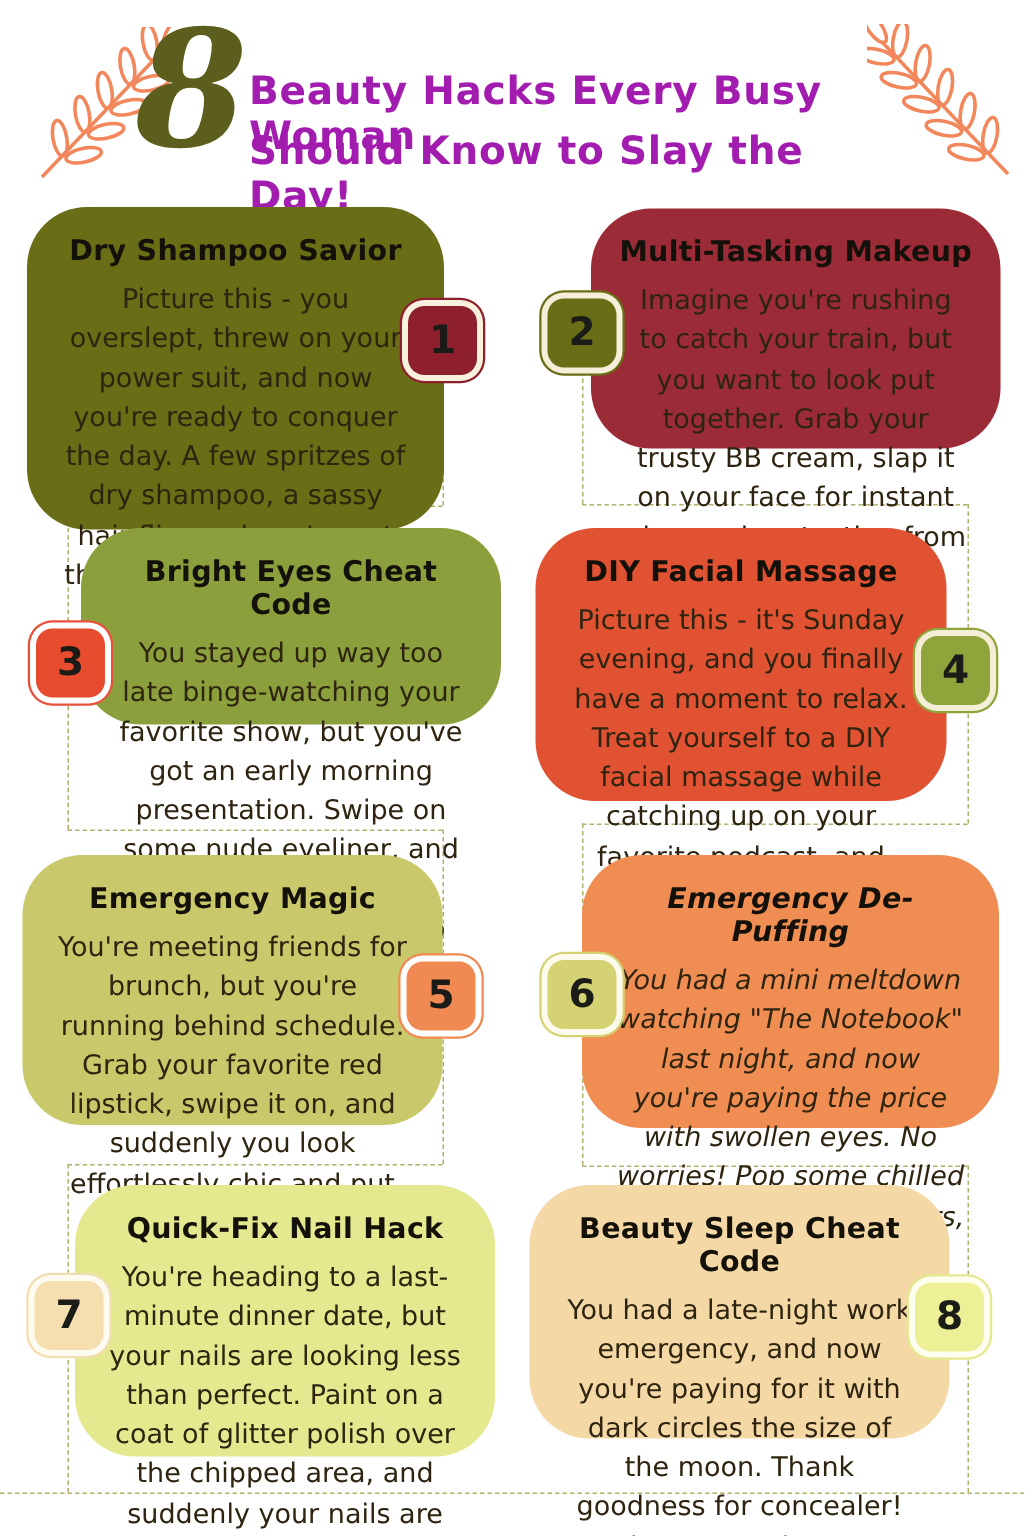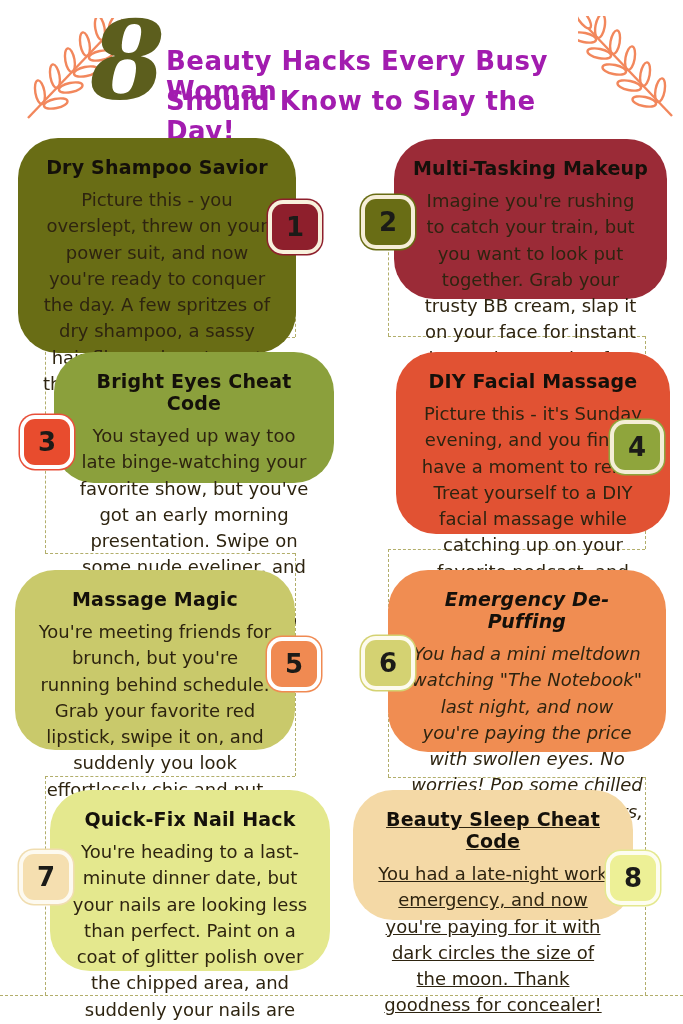--- a/index.html
+++ b/index.html
@@ -28,25 +28,25 @@
   
   .card{
     position:absolute;z-index:2;border-radius:40px;text-align:center;
     color:#2e2410;box-sizing:border-box;padding:14px 18px 0 18px;
   }
   .card h2{margin:4px 0 9px 0;font-size:19px;font-weight:bold;color:#14100a;letter-spacing:.2px;}
   .card p{margin:0 4px;font-size:18px;line-height:1.46;font-weight:500;}
   .card-1{left:18px;top:138px;width:278px;height:215px;background:#696d15;}
   .card-2{left:394px;top:139px;width:273px;height:160px;background:#9b2b37;}
   .card-3{left:54px;top:352px;width:280px;height:131px;background:#8ba03c;}
-  .card-4{left:357px;top:352px;width:274px;height:182px;background:#e15233;margin-left:39px;}
+  .card-4{left:357px;top:352px;width:274px;height:182px;background:#e15233;}
   .card-5{left:15px;top:570px;width:280px;height:180px;background:#c9c96b;}
   .card-6{left:388px;top:570px;width:278px;height:182px;background:#f08d52;font-style:italic;}
   .card-7{left:50px;top:790px;width:280px;height:181px;background:#e4e88e;}
-  .card-8{left:353px;top:790px;width:280px;height:130px;background:#f4d9a6;text-decoration:underline;}
+  .card-8{left:353px;top:790px;width:280px;height:169px;background:#f4d9a6;}
   
   .badge{
     position:absolute;z-index:3;width:46px;height:46px;border-radius:11px;
     display:flex;align-items:center;justify-content:center;
     font-size:26px;font-weight:bold;color:#1b1b18;
   }
   .badge-1{left:272px;top:204px;background:#8e1f2c;box-shadow:0 0 0 4px #f8f1dd,0 0 0 5.5px #8e1f2c;}
   .badge-2{left:365px;top:199px;background:#696d15;box-shadow:0 0 0 4px #f6eed8,0 0 0 5.5px #696d15;}
   .badge-3{left:24px; top:419px;background:#e84c2e;box-shadow:0 0 0 4px #ffffff,0 0 0 5.5px #e8503a;}
   .badge-4{left:614px;top:424px;background:#8fa53c;box-shadow:0 0 0 4px #f4eed7,0 0 0 5.5px #8fa53c;}
@@ -128,21 +128,21 @@
   </div>
   <div class="card card-3">
     <h2>Bright Eyes Cheat Code</h2>
     <p>You stayed up way too late binge-watching your favorite show, but you've got an early morning presentation. Swipe on some nude eyeliner, and suddenly you look refreshed and ready to conquer the boardroom.</p>
   </div>
   <div class="card card-4">
     <h2>DIY Facial Massage</h2>
     <p>Picture this - it's Sunday evening, and you finally have a moment to relax. Treat yourself to a DIY facial massage while catching up on your favorite podcast, and feel the stress melt away.</p>
   </div>
   <div class="card card-5">
-    <h2>Massage Magic</h2>
+    <h2>Emergency Magic</h2>
     <p>You're meeting friends for brunch, but you're running behind schedule. Grab your favorite red lipstick, swipe it on, and suddenly you look effortlessly chic and put together.</p>
   </div>
   <div class="card card-6">
     <h2>Emergency De-Puffing</h2>
     <p>You had a mini meltdown watching "The Notebook" last night, and now you're paying the price with swollen eyes. No worries! Pop some chilled spoons on those peepers, and you'll be back to looking like a boss babe in no time.</p>
   </div>
   <div class="card card-7">
     <h2>Quick-Fix Nail Hack</h2>
     <p>You're heading to a last-minute dinner date, but your nails are looking less than perfect. Paint on a coat of glitter polish over the chipped area, and suddenly your nails are the talk of the town.</p>
   </div>

